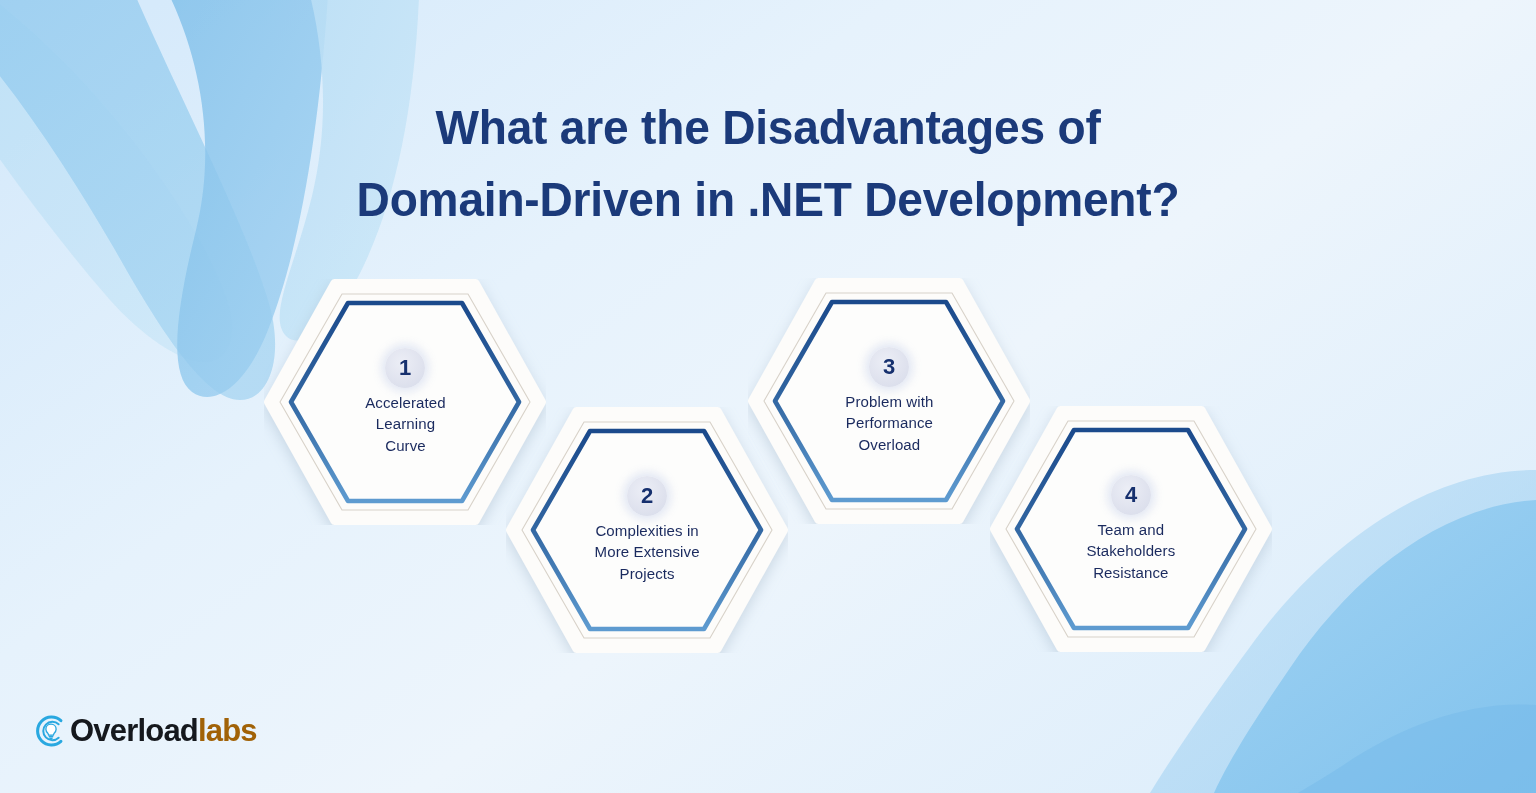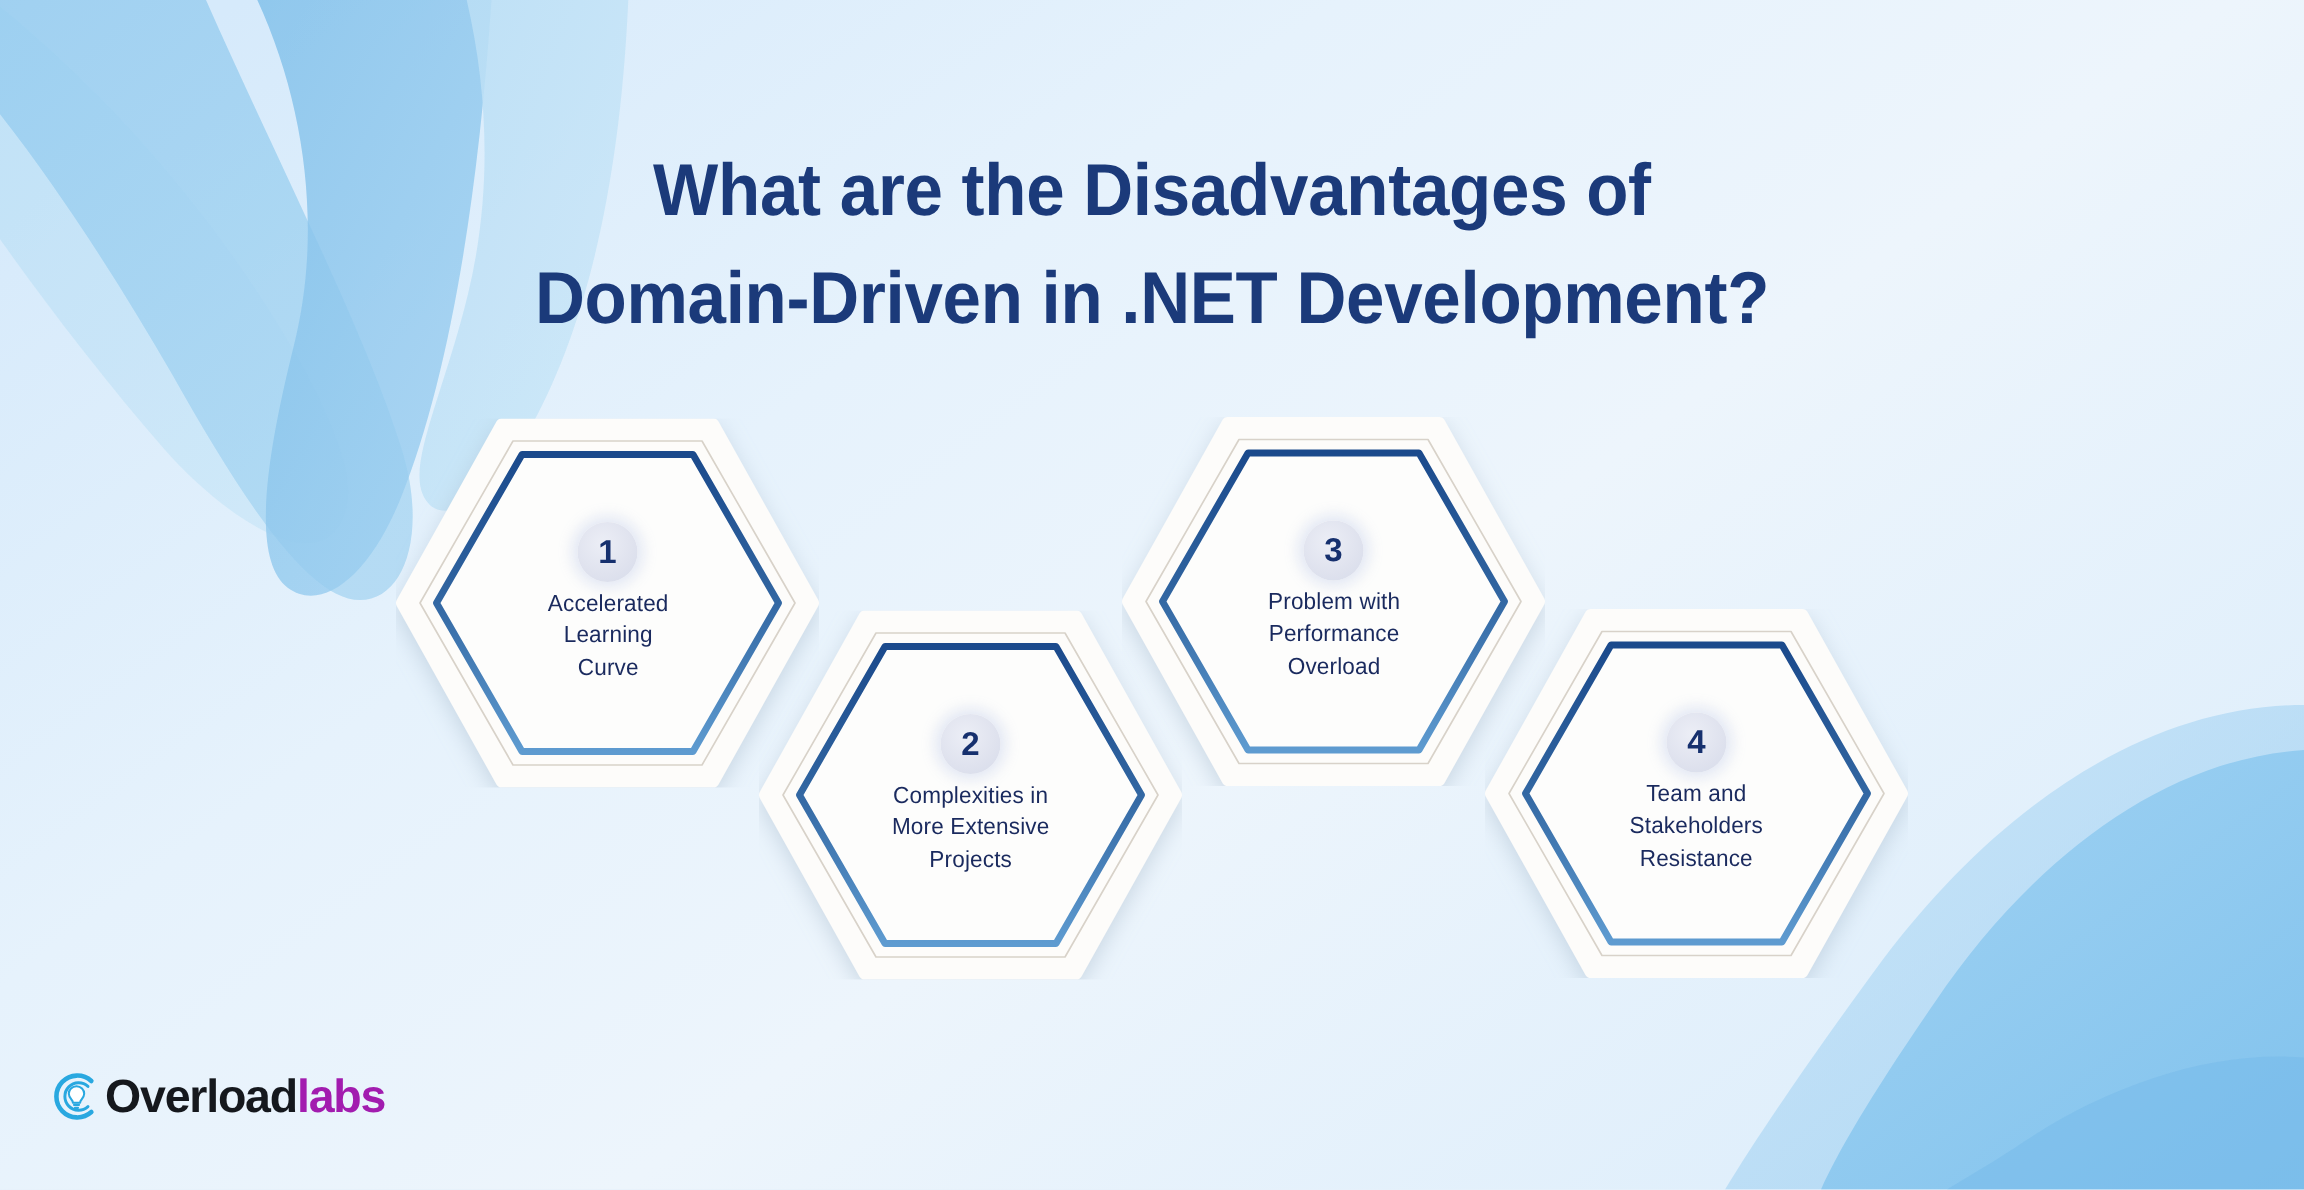--- a/index.html
+++ b/index.html
@@ -67,21 +67,21 @@
   #logo{
     position:absolute;left:33px;top:713px;z-index:6;
     display:flex;align-items:center;
   }
   #logo .mark{width:36px;height:36px;margin-right:1px;flex:0 0 auto;}
   #logo .wordmark{
     font-size:31px;font-weight:bold;letter-spacing:-0.8px;
     line-height:36px;white-space:nowrap;
   }
   #logo .w1{color:#15181d;}
-  #logo .w2{color:#a21caf;}
+  #logo .w2{color:#a16207;}
 </style>
 </head>
 <body>
 
 <div id="bg">
   <svg viewBox="0 0 1536 793" xmlns="http://www.w3.org/2000/svg">
     <defs>
       <linearGradient id="bgGrad" x1="0" y1="0.15" x2="1" y2="0.85">
         <stop offset="0%" stop-color="#d6eafb"></stop>
         <stop offset="32%" stop-color="#e6f2fc"></stop>

